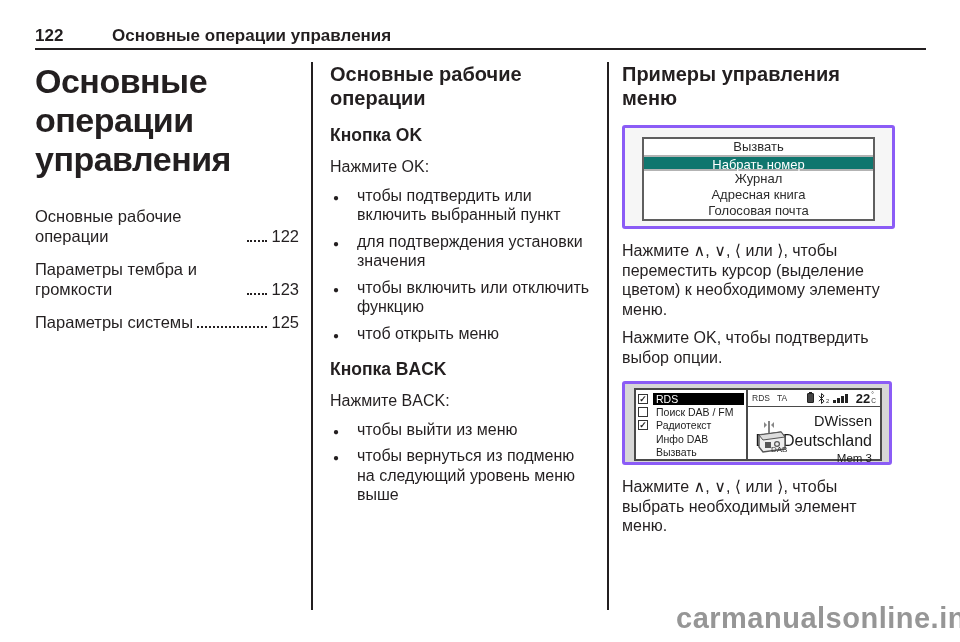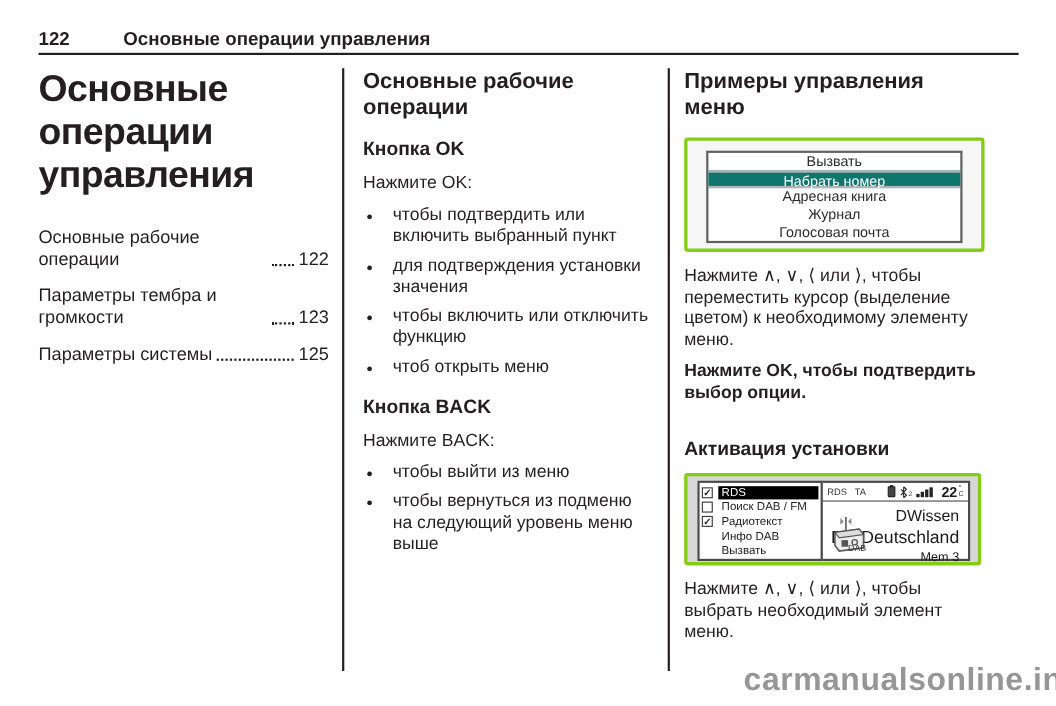--- a/index.html
+++ b/index.html
@@ -30,21 +30,21 @@
   .toc-page { font-weight:normal; }
   
   .h2 { font-size:20px; font-weight:bold; line-height:24px; margin-bottom:15px; }
   .h3 { font-size:17.5px; font-weight:bold; margin-bottom:11px; }
   .para { font-size:16px; line-height:19.5px; margin-bottom:9px; }
   ul.blist { list-style:none; margin:6px 0 16px 0; }
   ul.blist li { position:relative; padding-left:27px; font-size:16px; line-height:19.5px; margin-bottom:7px; }
   ul.blist li::before { content:"●"; position:absolute; left:3px; top:2px; font-size:10px; }
   .col2 .h2 { max-width:212px; }
   
-  .shot { border:3px solid #84cc16; border-radius:3px; background:#f6f6f6; }
+  .shot { border:3px solid #8b5cf6; border-radius:3px; background:#f6f6f6; }
   .shot1 { width:273px; height:104px; margin:4px 0 12px 0; padding:9px 17px; }
   .menu-panel { border:2px solid #5f5f5f; background:#ffffff; font-size:13px; color:#2b2b2b; }
   .menu-title { text-align:center; height:16px; line-height:16px; }
   .menu-row   { text-align:center; height:16px; line-height:16px; }
   .menu-row.selected { background:#0f766e; color:#ffffff; border-top:2px solid #b3b3b3; border-bottom:2px solid #b3b3b3; }
   
   .shot2 { width:270px; height:84px; margin:6px 0 12px 0; background:#d7d7d7; position:relative; }
   .radio-menu {
     position:absolute; left:9px; top:4px; width:114px; height:73px;
     background:#ffffff; border:2px solid #4a4a4a; z-index:2;
@@ -139,30 +139,29 @@
     </ul>
   </div>
 
   <div class="col3">
     <div class="h2">Примеры управления меню</div>
 
     <div class="shot shot1">
       <div class="menu-panel">
         <div class="menu-title">Вызвать</div>
         <div class="menu-row selected">Набрать номер</div>
+        <div class="menu-row">Журнал</div>
         <div class="menu-row">Адресная книга</div>
-        <div class="menu-row">Журнал</div>
         <div class="menu-row">Голосовая почта</div>
       </div>
     </div>
 
     <div class="para">Нажмите ∧, ∨, ⟨ или ⟩, чтобы переместить курсор (выделение цветом) к необходимому элементу меню.</div>
-    <div class="para" style="margin-bottom:31px;font-weight:bold;">Нажмите OK, чтобы подтвердить выбор опции.</div>
-
-    <div class="h3">Активация установки</div>
+    <div class="para" style="margin-bottom:14px;">Нажмите OK, чтобы подтвердить выбор опции.</div>
+
 
     <div class="shot shot2">
       <div class="radio-menu">
         <div class="rm-row hl">
           <span class="cb">✓</span>
           <span class="rm-label">RDS</span>
         </div>
         <div class="rm-row">
           <span class="cb"></span>
           <span class="rm-label">Поиск DAB / FM</span>

